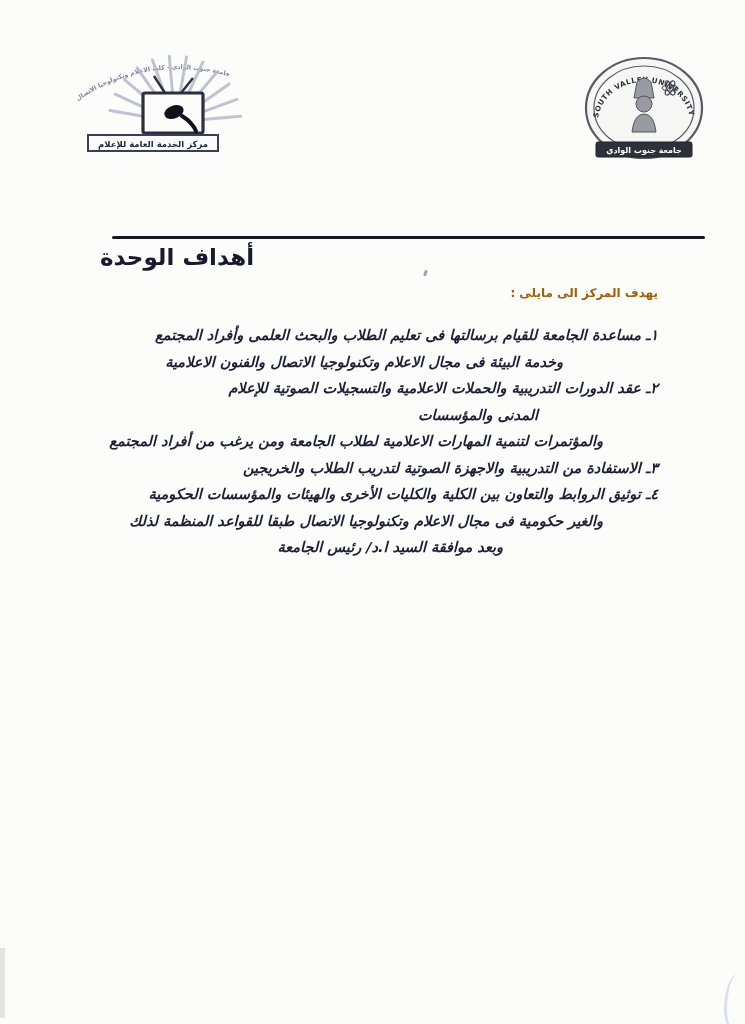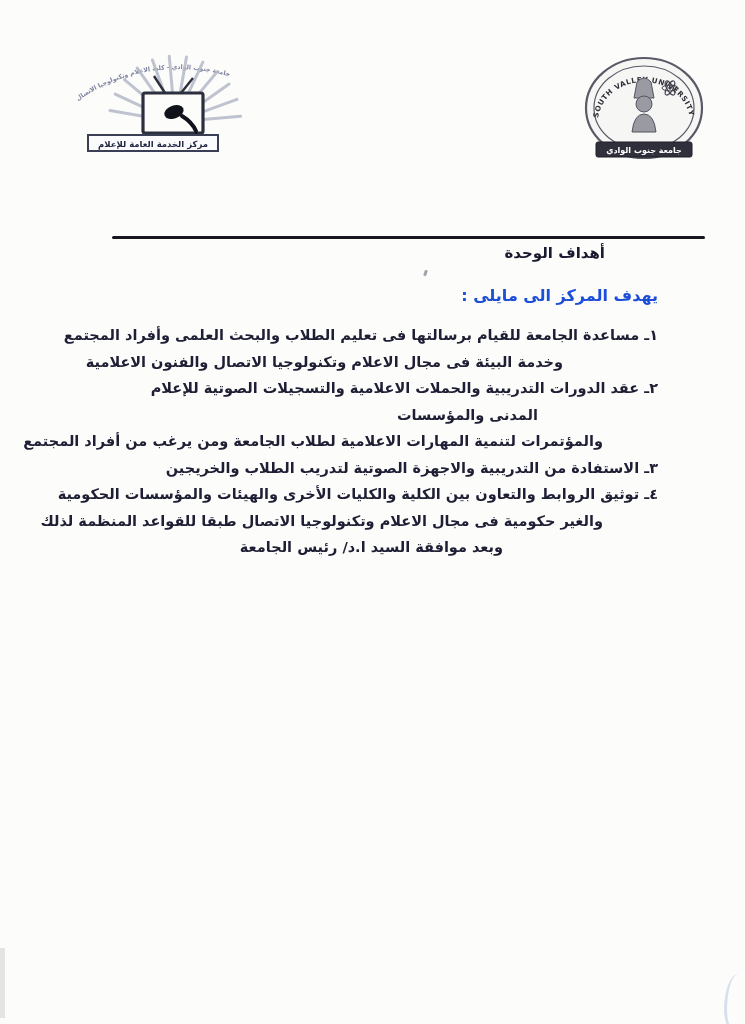--- a/index.html
+++ b/index.html
@@ -30,38 +30,38 @@
     position:absolute;right:26px;top:160px;
     direction:rtl;text-align:right;
     font-size:14.5px;font-weight:700;line-height:20.5px;
     color:#1d1d33;
   }
 
   .rule{position:absolute;left:112px;top:236px;width:593px;height:3px;background:#17171f;border-radius:2px;}
 
   .doc-title{
     position:absolute;left:100px;right:140px;top:244px;
-    text-align:right;direction:rtl;
-    font-size:15px;font-weight:700;color:#191930;
+    text-align:left;direction:rtl;
+    font-size:23px;font-weight:700;color:#191930;
   }
 
   .intro{
     position:absolute;right:87px;left:85px;top:286px;
     direction:rtl;text-align:right;
-    font-size:16px;font-weight:700;color:#1d4ed8;
+    font-size:12px;font-weight:700;color:#a16207;
     white-space:nowrap;
   }
 
   .objectives{
     position:absolute;right:87px;left:60px;top:322px;
     direction:rtl;
     font-size:14.5px;font-weight:700;color:#1e1e34;
     line-height:26.5px;
   }
-  .obj-line{text-align:right;white-space:nowrap;}
+  .obj-line{text-align:right;white-space:nowrap;font-style:italic;}
   .ind-a{padding-right:95px;}
   .ind-b{padding-right:55px;}
   .ind-c{padding-right:120px;}
   .ind-d{padding-right:155px;}
 
   svg text{font-family:"DejaVu Sans",sans-serif;}
 </style>
 </head>
 <body>
 

